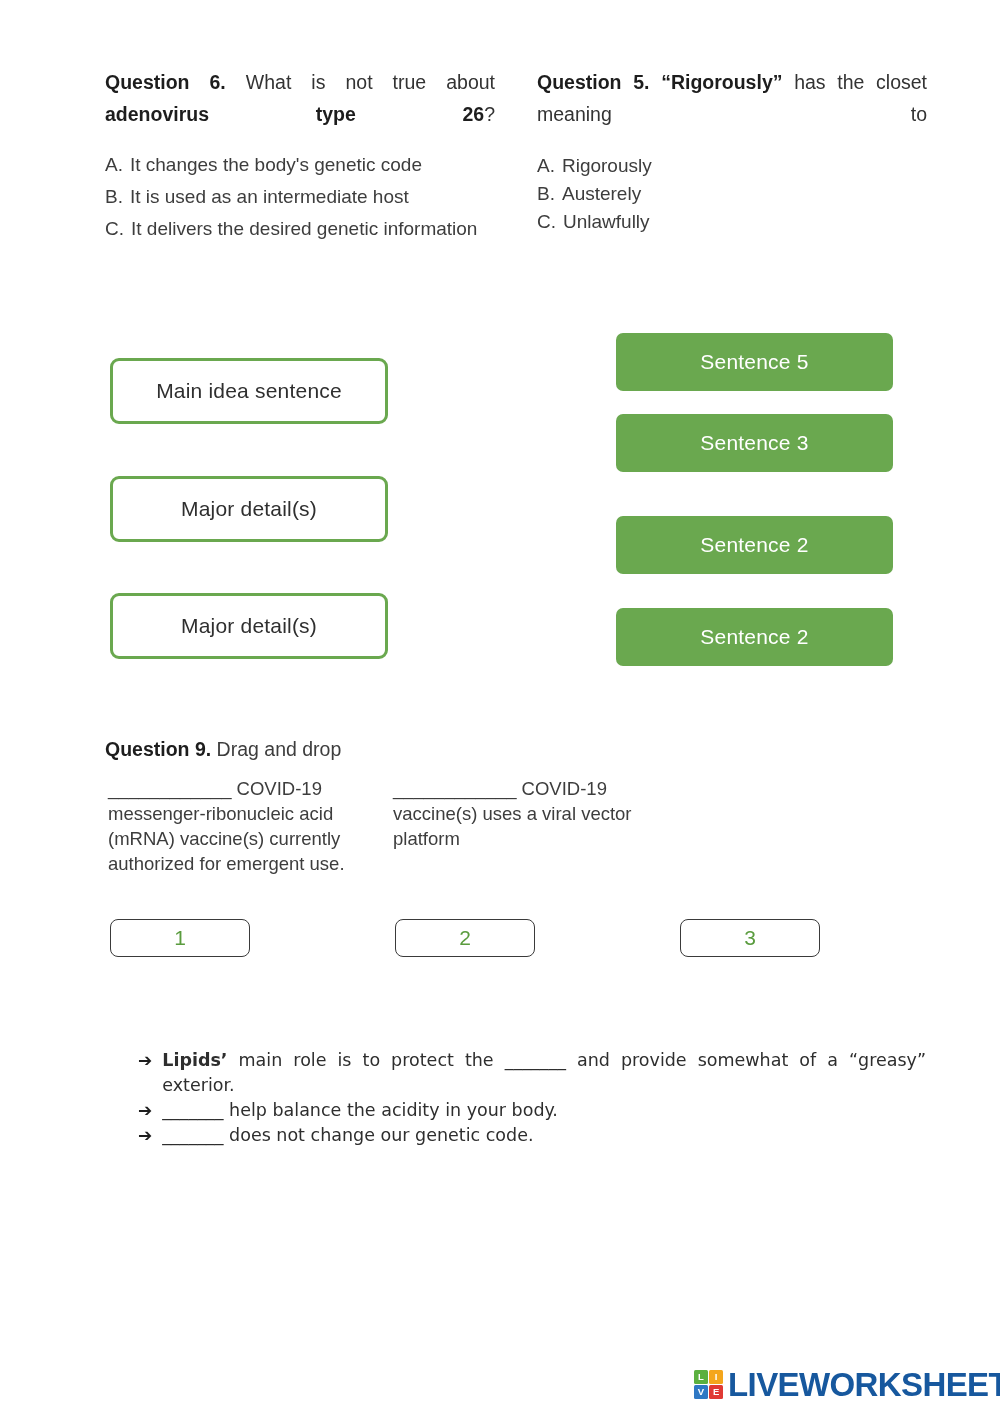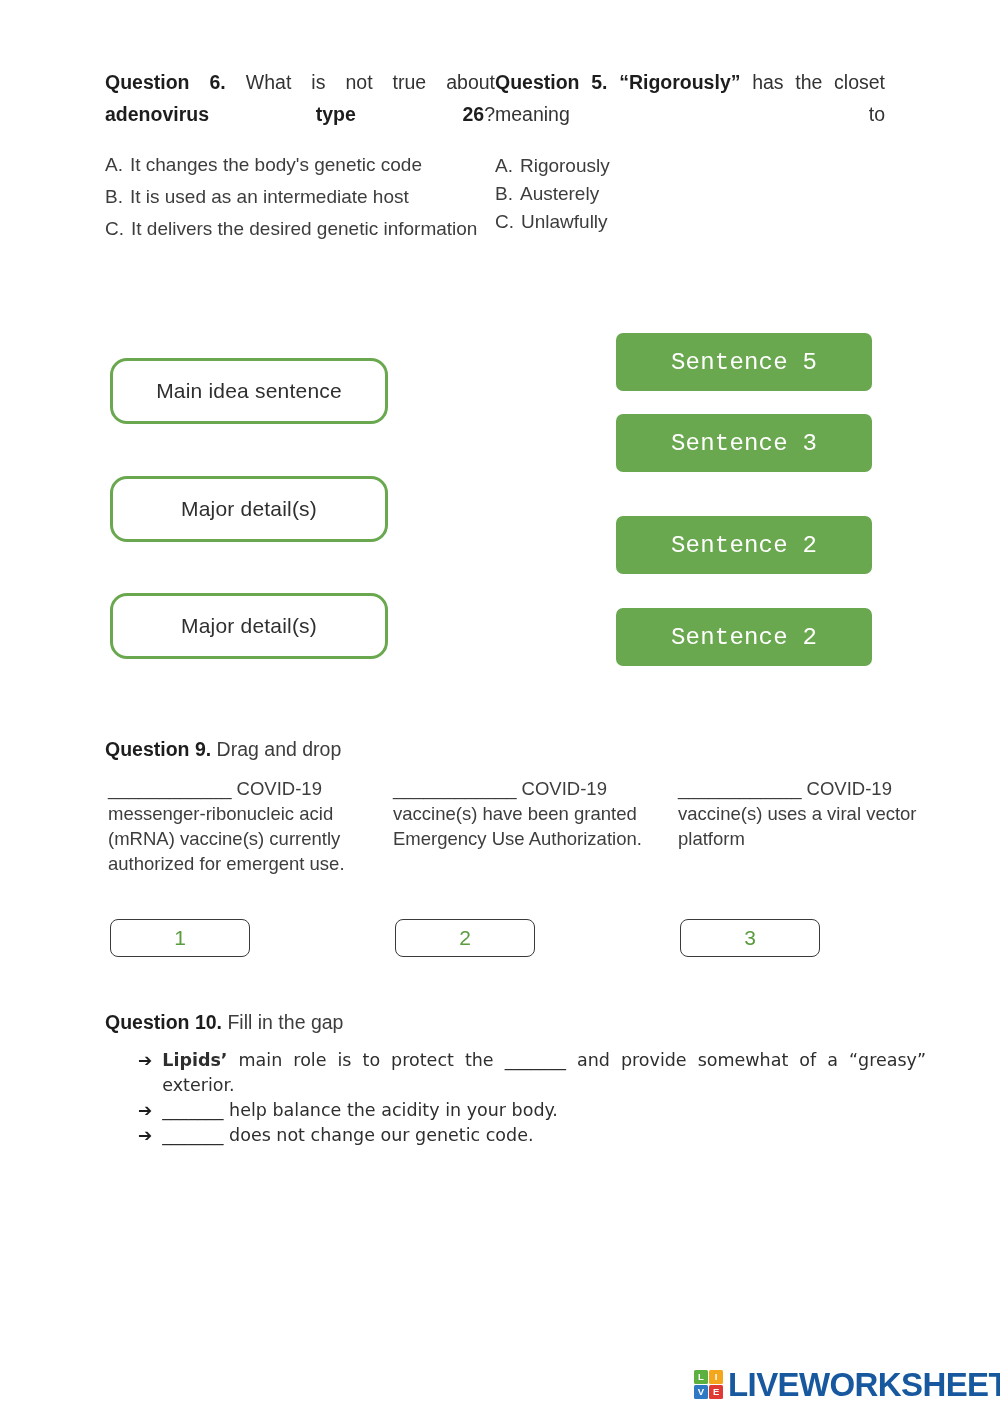--- a/index.html
+++ b/index.html
@@ -25,20 +25,21 @@
   
   .qlabel { font-weight: bold; color: #1d1d1d; }
 
   
   .q67 {
     position: absolute;
     top: 66px;
     left: 105px;
     width: 822px;
     display: flex;
+    gap: 42px;
   }
   .col { width: 390px; }
 
   .q-stem {
     font-size: 19.5px;
     line-height: 32px;
     color: #333333;
     text-align: justify;
     text-align-last: left;
     margin: 0;
@@ -80,45 +81,45 @@
 
   .match-area { position: absolute; top: 358px; left: 0; width: 1000px; }
 
   .outline-box {
     position: absolute;
     left: 110px;
     width: 278px;
     height: 66px;
     box-sizing: border-box;
     border: 3px solid #6aa84f;
-    border-radius: 17px;
+    border-radius: 9px;
     background: #ffffff;
     display: flex;
     align-items: center;
     justify-content: center;
     font-size: 21px;
     color: #2f2f2f;
     letter-spacing: .2px;
   }
   #box-main-idea   { top: 0px; }
   #box-major       { top: 118px; }
   #box-minor       { top: 235px; }
 
   .sent-btn {
     position: absolute;
     left: 616px;
-    width: 256px;
+    width: 277px;
     height: 58px;
     box-sizing: border-box;
     background: #6aa84f;
     border: none;
     border-radius: 7px;
     color: #ffffff;
-    font-size: 24px;
-    font-family: Liberation Mono, monospace;
+    font-size: 21px;
+    font-family: Liberation Sans, sans-serif;
     letter-spacing: .2px;
     display: flex;
     align-items: center;
     justify-content: center;
     cursor: pointer;
     padding: 0;
   }
   #sent-5 { top: -25px; }
   #sent-3 { top: 56px; }
   #sent-2 { top: 158px; }
@@ -331,41 +332,36 @@
   </div>
 
   <div class="q9-head"><span class="qlabel">Question 9.</span>
     <span>Drag and drop</span></div>
 
   <div class="q9-cols">
     <div class="q9-col">
       <div class="q9-text">____________ COVID-19 messenger-ribonucleic acid (mRNA) vaccine(s) currently authorized for emergent use.</div>
     </div>
     <div class="q9-col">
-      <div class="q9-text">____________ COVID-19 vaccine(s) have been granted Emergency Use Authorization.</div>
-    </div>
-    <div class="q9-col">
       <div class="q9-text">____________ COVID-19 vaccine(s) uses a viral vector platform</div>
     </div>
   </div>
 
   <div class="num-row">
     <div class="num-box" id="num-1">
       <span>1</span>
     </div>
     <div class="num-box" id="num-2">
       <span>2</span>
     </div>
     <div class="num-box" id="num-3">
       <span>3</span>
     </div>
   </div>
 
-  <div class="q10-head"><span class="qlabel">Question 10.</span>
-    <span>Fill in the gap</span></div>
 
   <ul class="q10-list">
     <li>
       <span class="q10-arrow">➔</span>
       <span class="q10-body just"><b>Lipids’</b><span> main role is to protect the _______ and provide somewhat of a “greasy” exterior.</span></span>
     </li>
     <li>
       <span class="q10-arrow">➔</span>
       <span class="q10-body"><span>_______ help balance the acidity in your body.</span></span>
     </li>

